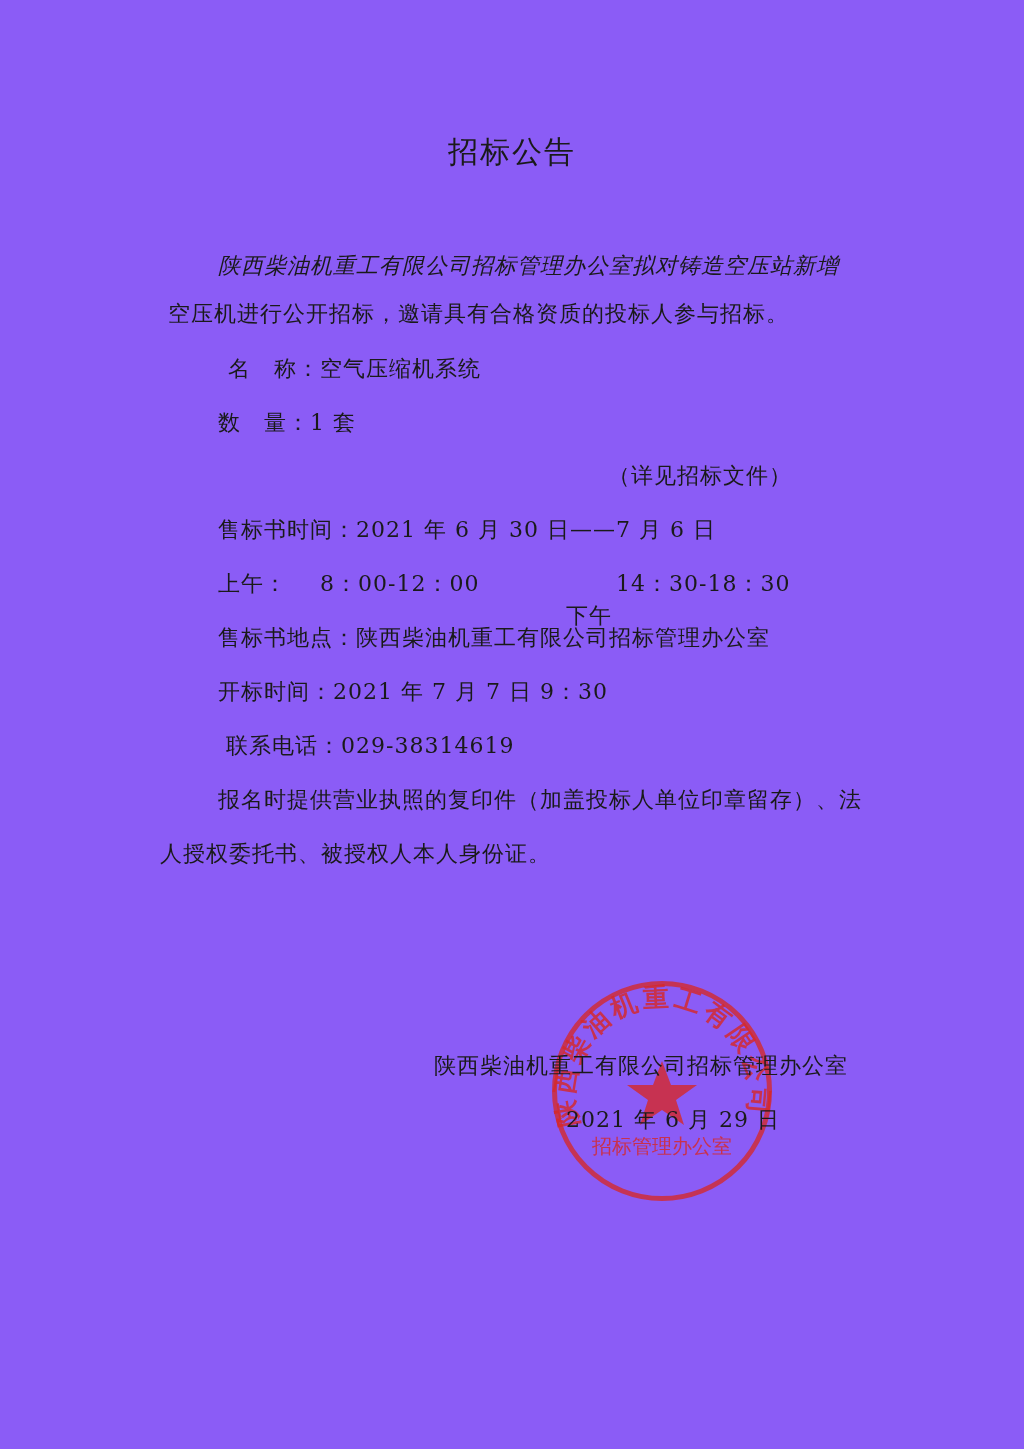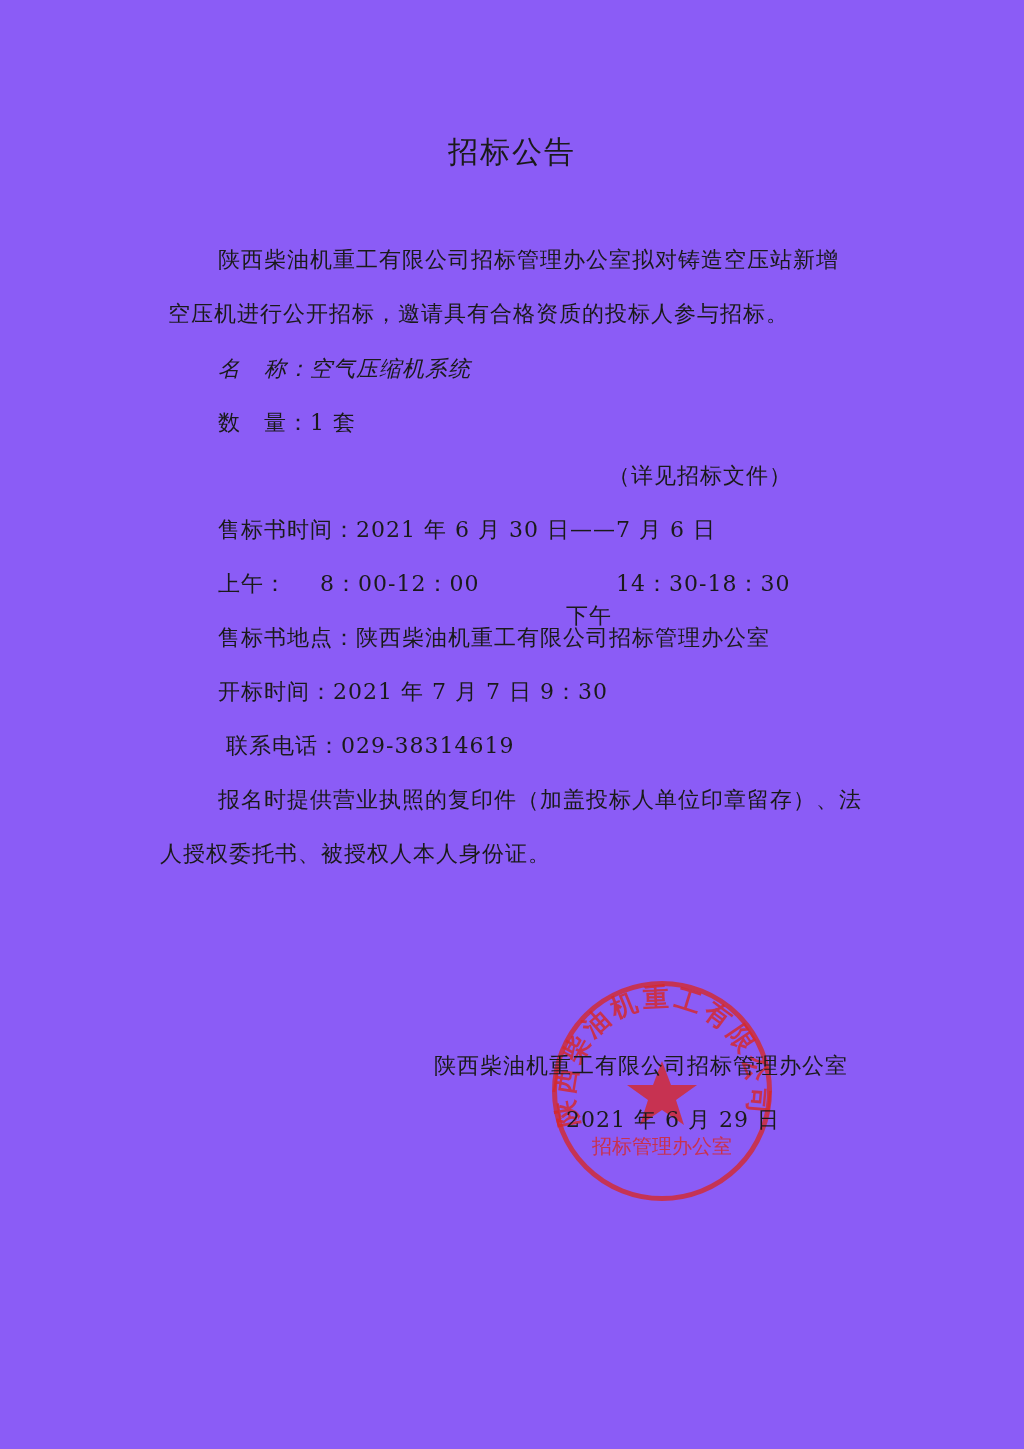--- a/index.html
+++ b/index.html
@@ -14,24 +14,24 @@
   .stamp svg { position: absolute; left: -5px; top: -5px; }
   .sig { position: absolute; font-size: 22px; white-space: nowrap; letter-spacing: 1px; z-index: 2; }
 </style>
 </head>
 <body>
 
 <div class="page">
 
   <div class="title">招标公告</div>
 
-  <div class="line" style="left:218px; top:245px;">陕西柴油机重工有限公司招标管理办公室拟对铸造空压站新增</div>
+  <div class="line" style="left:218px; top:251px;font-style:italic;">陕西柴油机重工有限公司招标管理办公室拟对铸造空压站新增</div>
   <div class="line" style="left:160px; top:299px;margin-left:8px;">空压机进行公开招标，邀请具有合格资质的投标人参与招标。</div>
 
-  <div class="line" style="left:218px; top:354px;font-style:italic;">
+  <div class="line" style="left:228px; top:354px;">
     <span>名　称：</span><span>空气压缩机系统</span>
   </div>
 
   <div class="line" style="left:218px; top:408px;">
     <span>数　量：</span><span>1 套</span>
   </div>
 
   <div class="line" style="left:608px; top:461px;">（详见招标文件）</div>
 
   <div class="line" style="left:218px; top:515px;">

